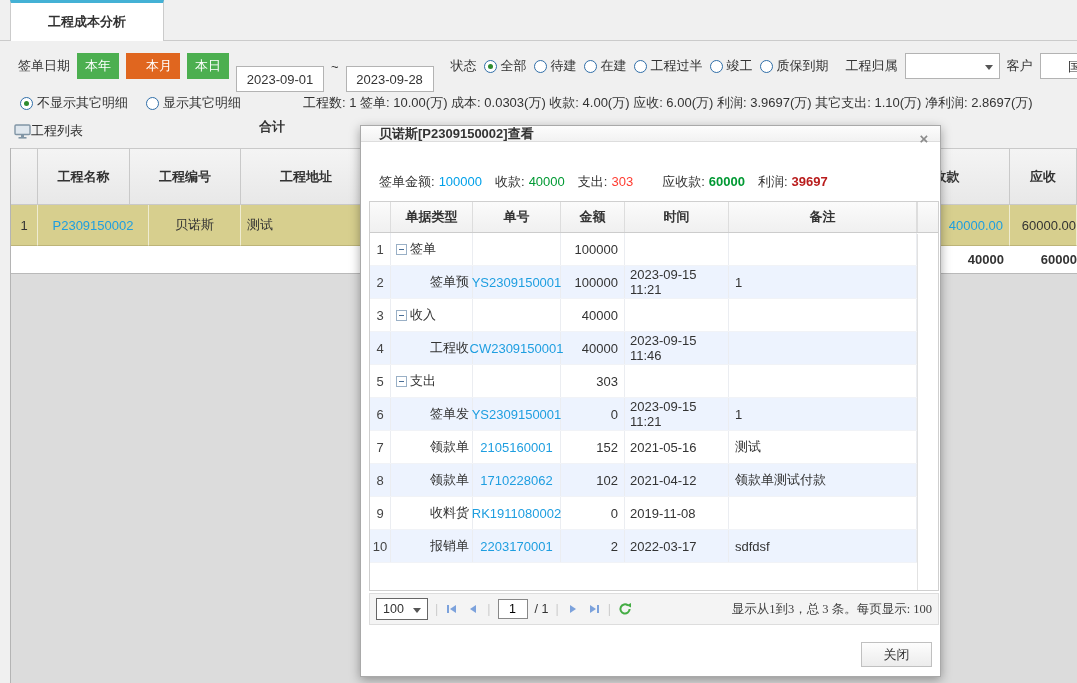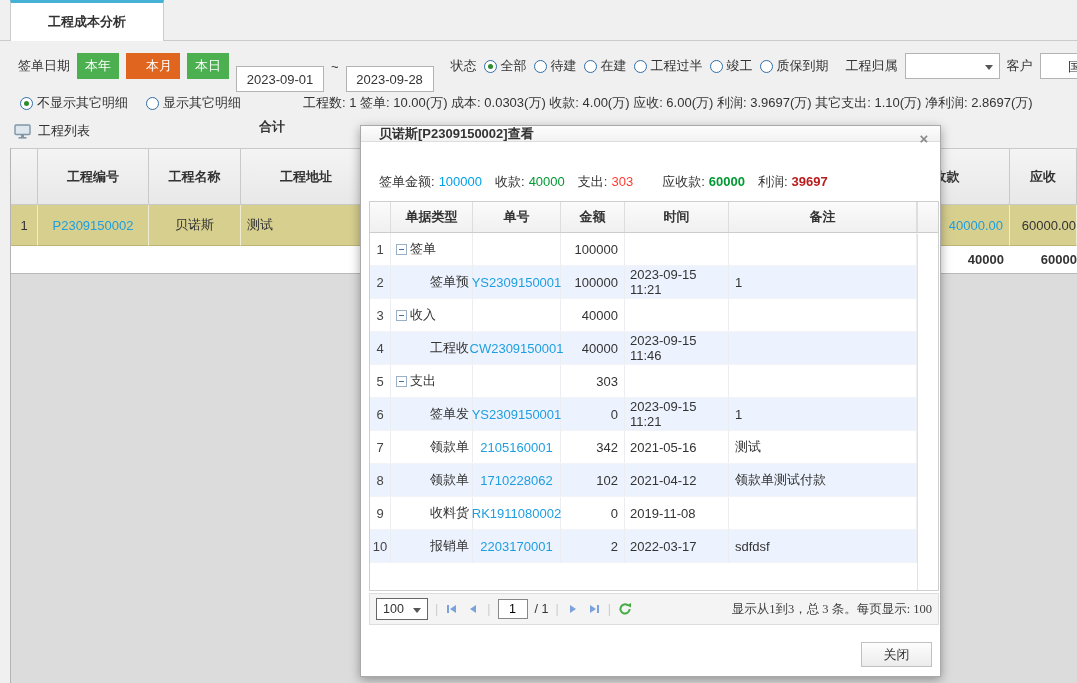--- a/index.html
+++ b/index.html
@@ -35,21 +35,21 @@
   .radio { display:inline-block; width:13px; height:13px; border:1px solid #2f6ea8;
     border-radius:50%; background:#fff; position:relative; flex:0 0 auto; }
   .radio.sel::after { content:""; position:absolute; left:3px; top:3px; right:3px; bottom:3px;
     border-radius:50%; background:#2E8B2E; }
   .radio-item { display:flex; align-items:center; gap:4px; cursor:pointer; }
   .gap-l { margin-left:10px; }
   .bold { font-weight:bold;margin-top:48px; }
 
   
   .section-title { position:absolute; top:122px; left:14px; display:flex;
-    align-items:center; gap:7px; color:#333; }
+    align-items:center; gap:0; color:#333; }
 
   
   .grid { position:absolute; top:148px; left:10px; right:0; bottom:0;
     background:#dcdcdc; border-left:1px solid #b4b4b4; }
   .g-head { display:flex; height:57px; }
   .g-head .gc { display:flex; align-items:center; justify-content:center;
     background:linear-gradient(#f4f4f4,#e8e8e8); border-right:1px solid #c9c9c9;
     border-top:1px solid #c9c9c9; border-bottom:1px solid #c9c9c9; font-weight:bold; }
   .g-row { display:flex; height:41px; background:#D7CF8E; cursor:pointer; }
   .g-row .gc { display:flex; align-items:center; border-right:1px solid rgba(255,255,255,.6);
@@ -201,22 +201,22 @@
     <rect x="1" y="1" width="15" height="9.5" rx="1" fill="#dfe7ee" stroke="#8095a5" stroke-width="1.4"></rect>
     <rect x="7" y="11" width="3" height="2" fill="#8095a5"></rect>
     <rect x="4.5" y="13" width="8" height="1.6" fill="#8095a5"></rect>
   </svg>
   <span>工程列表</span>
 </div>
 
 <div class="grid">
   <div class="g-head">
     <div class="gc c-n"></div>
+    <div class="gc c-name">工程名称</div>
     <div class="gc c-code">工程编号</div>
-    <div class="gc c-name">工程名称</div>
     <div class="gc c-addr" style="justify-content:center">工程地址</div>
     <div class="gc c-spacer"></div>
     <div class="gc c-recv" style="justify-content:center">收款</div>
     <div class="gc c-recvbl" style="justify-content:center">应收</div>
   </div>
   <div class="g-row">
     <div class="gc c-n">1</div>
     <div class="gc c-code">
         <span class="link">P2309150002</span>
       </div>
@@ -326,21 +326,21 @@
       <div class="mc w-amt">0</div>
       <div class="mc w-time">2023-09-15 11:21</div>
       <div class="mc w-note">1</div>
     </div>
     <div class="mrow">
       <div class="mc w-n">7</div>
       <div class="mc w-type type-child">领款单</div>
       <div class="mc w-doc">
           <span class="link">2105160001</span>
         </div>
-      <div class="mc w-amt">342</div>
+      <div class="mc w-amt">152</div>
       <div class="mc w-time">2021-05-16</div>
       <div class="mc w-note">测试</div>
     </div>
     <div class="mrow alt">
       <div class="mc w-n">8</div>
       <div class="mc w-type type-child">领款单</div>
       <div class="mc w-doc">
           <span class="link">1710228062</span>
         </div>
       <div class="mc w-amt">102</div>

